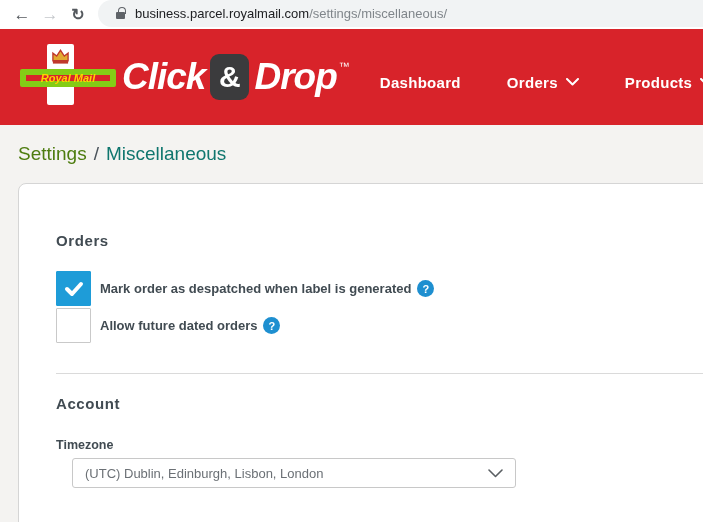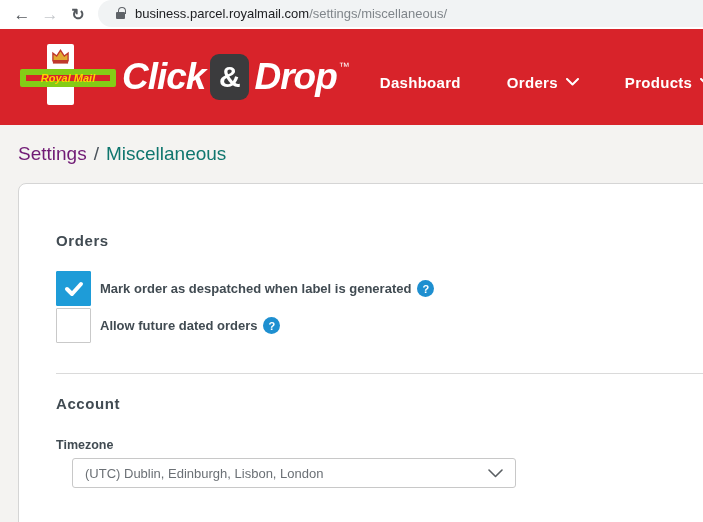--- a/index.html
+++ b/index.html
@@ -36,21 +36,21 @@
     display:flex; align-items:center; justify-content:center; font-size:30px; font-weight:bold; color:#fff; }
   .tm { font-size:11px; align-self:flex-start; margin-top:6px; margin-left:2px; }
   .main-nav { display:flex; align-items:center; gap:46px; margin-left:30px; margin-top:10px;justify-content:center; }
   .main-nav .nav-item { display:flex; align-items:center; gap:8px; color:#fff; font-size:15px;
     font-weight:bold; letter-spacing:.02em; cursor:pointer; white-space:nowrap; }
   .chev svg { display:block; }
 
   
   .breadcrumb-bar { height:58px; background:#f4f3f1; display:flex; align-items:center;
     padding-left:18px; font-size:19px; }
-  .crumb-link { color:#701a75; cursor:pointer; }
+  .crumb-link { color:#4d7c0f; cursor:pointer; }
   .crumb-sep { color:#49525a; margin:0 7px; }
   .crumb-current { color:#0f766e; }
 
   
   .content { position:relative; height:339px; background:#f4f3f1; }
   .card { position:absolute; left:18px; top:0; width:882px; height:380px; background:#fff;
     border:1px solid #d5d5d5; border-radius:8px; padding:48px 0 0 37px; }
   .section-title { font-size:15px; font-weight:bold; color:#414b52; letter-spacing:.04em; }
   .opt-rows { margin-top:22px; }
   .opt-row { display:flex; align-items:center; }

